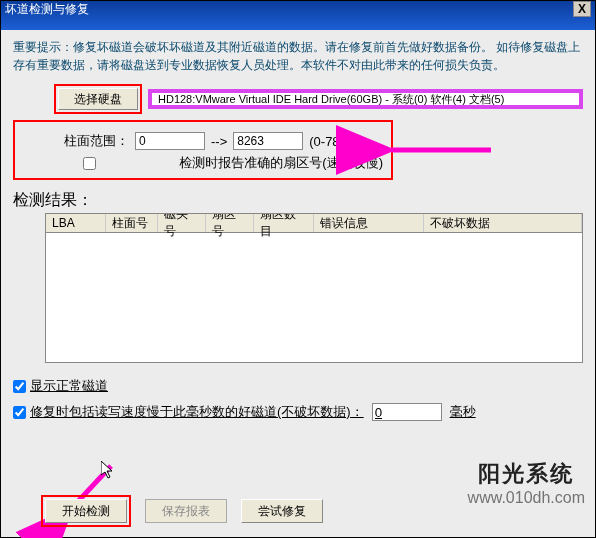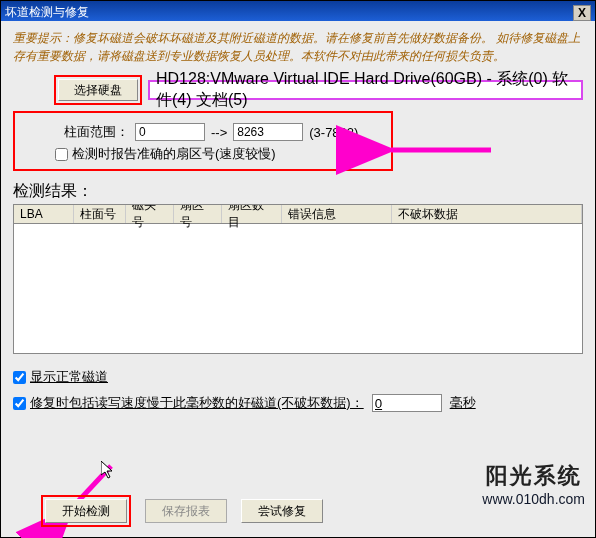--- a/index.html
+++ b/index.html
@@ -1,46 +1,46 @@
 <!DOCTYPE html>
 <html><head>
 <meta charset="utf-8">
 <style>
 * { box-sizing: border-box; font-family: "Microsoft YaHei", SimSun, Arial, sans-serif; }
 body { margin: 0; padding: 0; width: 596px; height: 538px; background: #fff; font-size: 12px; overflow: hidden; }
 .window { width: 596px; height: 538px; border: 1px solid #000; background: #ececec; position: relative; }
-.titlebar { height: 20px; background: linear-gradient(to bottom, #0a3c9b, #1d5fd6); color: #fff; display: flex; align-items: flex-end; padding: 0 4px; font-size: 12px; }
+.titlebar { height: 29px; background: linear-gradient(to bottom, #0a3c9b, #1d5fd6); color: #fff; display: flex; align-items: flex-start; padding: 0 4px; font-size: 12px; }
 .titlebar .title { flex: 1; }
 .titlebar .close { width: 18px; height: 16px; background: #d6d0c4; border: 1px solid #888; color: #000; display: flex; align-items: center; justify-content: center; font-weight: bold; font-size: 12px; cursor: pointer; }
 .content { padding: 8px 12px; }
-.warning { color: #a16207; font-size: 12px; line-height: 1.5; margin-bottom: 10px; font-style: italic; }
+.warning { color: #0c4a6e; font-size: 12px; line-height: 1.5; margin-bottom: 10px; }
 .row { display: flex; align-items: center; margin: 4px 0; gap: 6px; padding-left: 41px; }
 .btn { background: #ece9d8; border: 1px solid #888; border-top-color: #fff; border-left-color: #fff; padding: 2px 8px; font-size: 12px; cursor: pointer; height: 22px; display: inline-flex; align-items: center; }
 .btn.disabled { color: #888; border-color: #aaa; }
 .select-disk-btn { width: 80px; justify-content: center; }
-.disk-info { background: #fff; border: 2px solid #d946ef; padding: 2px 6px; flex: 1; height: 20px; display: flex; align-items: center; font-size: 16px; }
+.disk-info { background: #fff; border: 4px solid #d946ef; padding: 2px 6px; flex: 1; height: 20px; display: flex; align-items: center; font-size: 11px; }
 .redbox1 { border: 2px solid #ff0000; padding: 2px; display: inline-block; }
 .redbox2 { border: 2px solid #ff0000; padding: 6px 8px; margin-top: 6px; width: 380px; }
 .input-small { width: 70px; height: 18px; border: 1px solid #888; padding: 0 3px; font-size: 12px; }
 .label { font-size: 13px; }
 .checkbox-row { display: flex; align-items: center; gap: 4px; margin-top: 4px; }
 .checkbox-row input[type=checkbox] { margin: 0; }
 .results-label { margin-top: 10px; font-size: 16px; }
-.table-container { border: 1px solid #888; background: #fff; margin-top: 2px; height: 150px; overflow: auto; }
+.table-container { border: 1px solid #888; background: #fff; margin-top: 2px; height: 150px; overflow: auto; margin-left: 32px; }
 .table-header { display: flex; background: #ece9d8; border-bottom: 1px solid #888; }
 .table-header .th { border-right: 1px solid #ccc; padding: 2px 6px; font-size: 12px; height: 18px; display: flex; align-items: center; }
 .options { margin-top: 14px; }
 .options .checkbox-row { margin: 8px 0; text-decoration: underline; }
 .input-ms { width: 70px; height: 18px; border: 1px solid #888; margin: 0 4px; }
 .bottom-buttons { position: absolute; bottom: 10px; left: 40px; display: flex; gap: 14px; align-items: center; }
 .btn-big { width: 82px; height: 24px; justify-content: center; }
 .redbox3 { border: 2px solid #ff0000; padding: 2px; display: inline-block; }
 .watermark { position: absolute; right: 10px; bottom: 30px; text-align: center; }
 .watermark .big { font-size: 22px; font-weight: bold; color: #222; letter-spacing: 2px; margin-top: 44px; }
-.watermark .small { font-size: 14px; color: #0f172a; }
+.watermark .small { font-size: 16px; color: #737373; }
 .arrow1 { position: absolute; left: 380px; top: 140px; width: 110px; height: 18px; }
 .arrow2 { position: absolute; left: 100px; top: 460px; width: 140px; height: 60px; }
 .cursor { position: absolute; left: 100px; top: 460px; font-size: 16px; pointer-events: none; }
 svg.arrow-svg { overflow: visible; }
 </style>
 </head>
 <body>
 
 <div class="window">
   <div class="titlebar">
@@ -58,23 +58,23 @@
       </span>
       <span class="disk-info">HD128:VMware Virtual IDE Hard Drive(60GB) - 系统(0) 软件(4) 文档(5)</span>
     </div>
 
     <div class="redbox2">
       <div class="row">
         <span class="label">柱面范围：</span>
         <input class="input-small" value="0" style="">
         <span class="label">--&gt;</span>
         <input class="input-small" value="8263" style="">
-        <span class="label">(3-7832)</span>
+        <span class="label">(0-7832)</span>
       </div>
-      <div class="checkbox-row" style="margin-left:32px;">
+      <div class="checkbox-row" style="margin-left:60px;justify-content:space-between;">
         <input type="checkbox" style="">
         <span class="label">检测时报告准确的扇区号(速度较慢)</span>
       </div>
     </div>
 
     <svg class="arrow1 arrow-svg">
       <defs>
           <marker id="ah1" markerWidth="12" markerHeight="10" refX="1" refY="5" orient="auto">
             <polygon points="12,0 0,5 12,10" fill="#ff00cc"></polygon>
           </marker>

